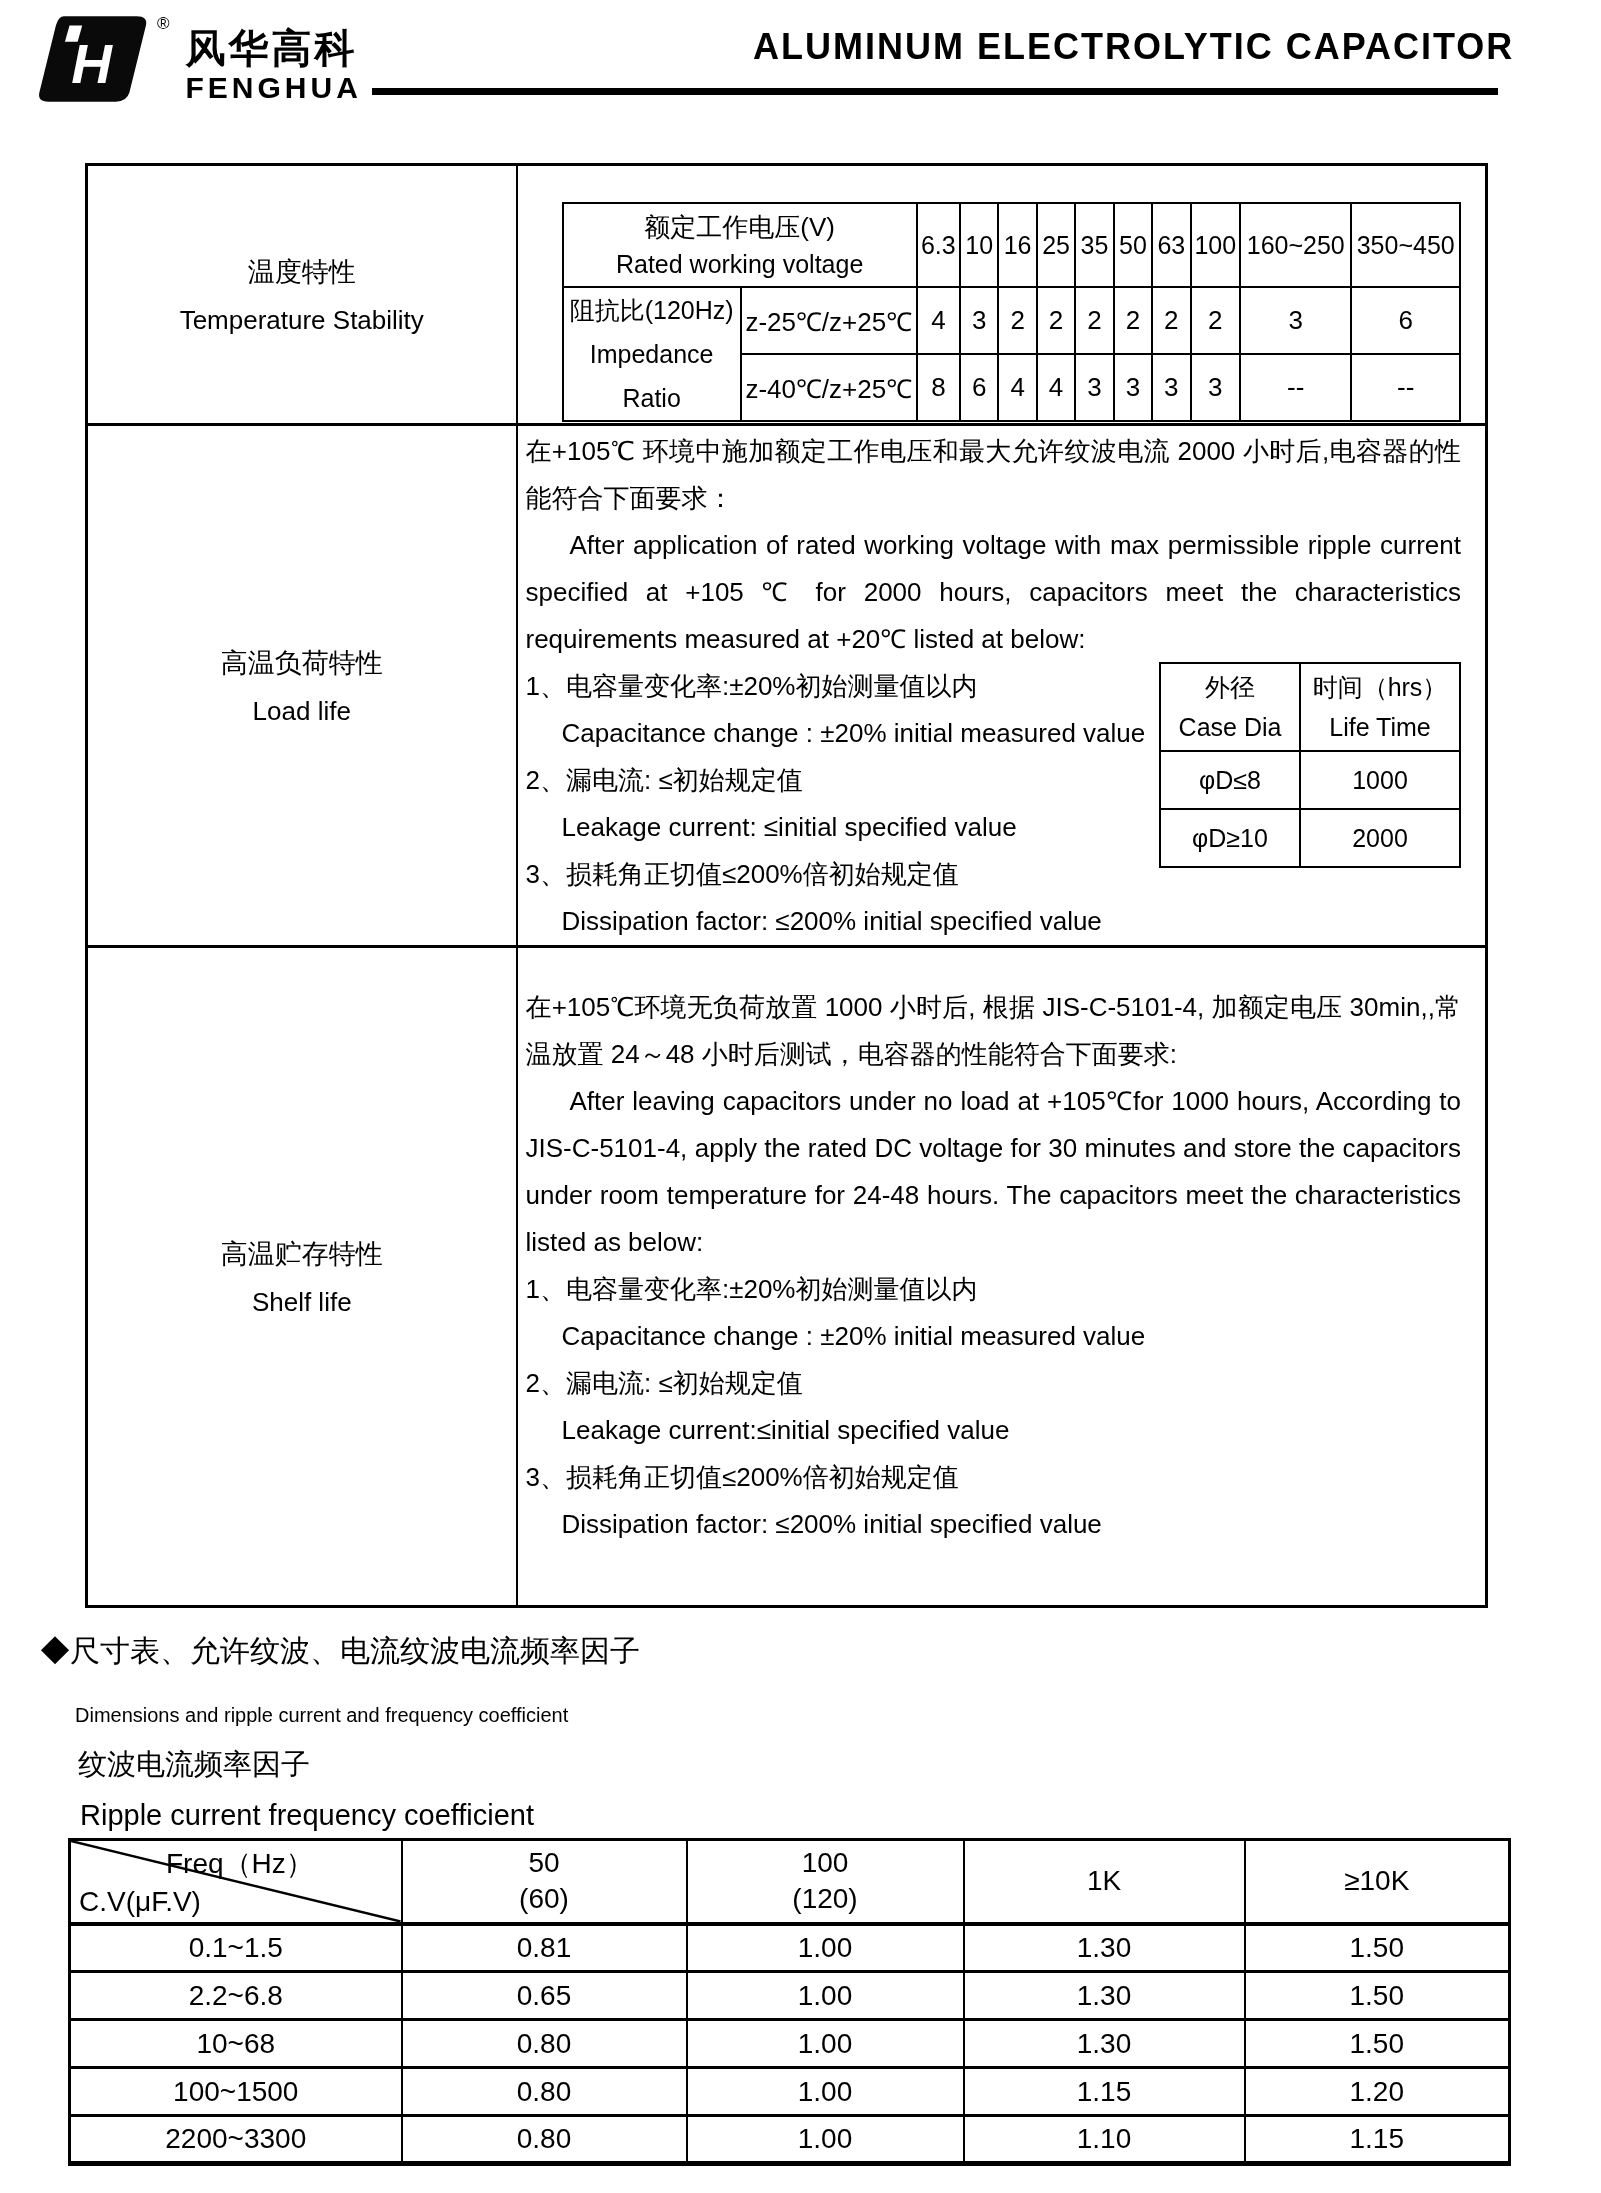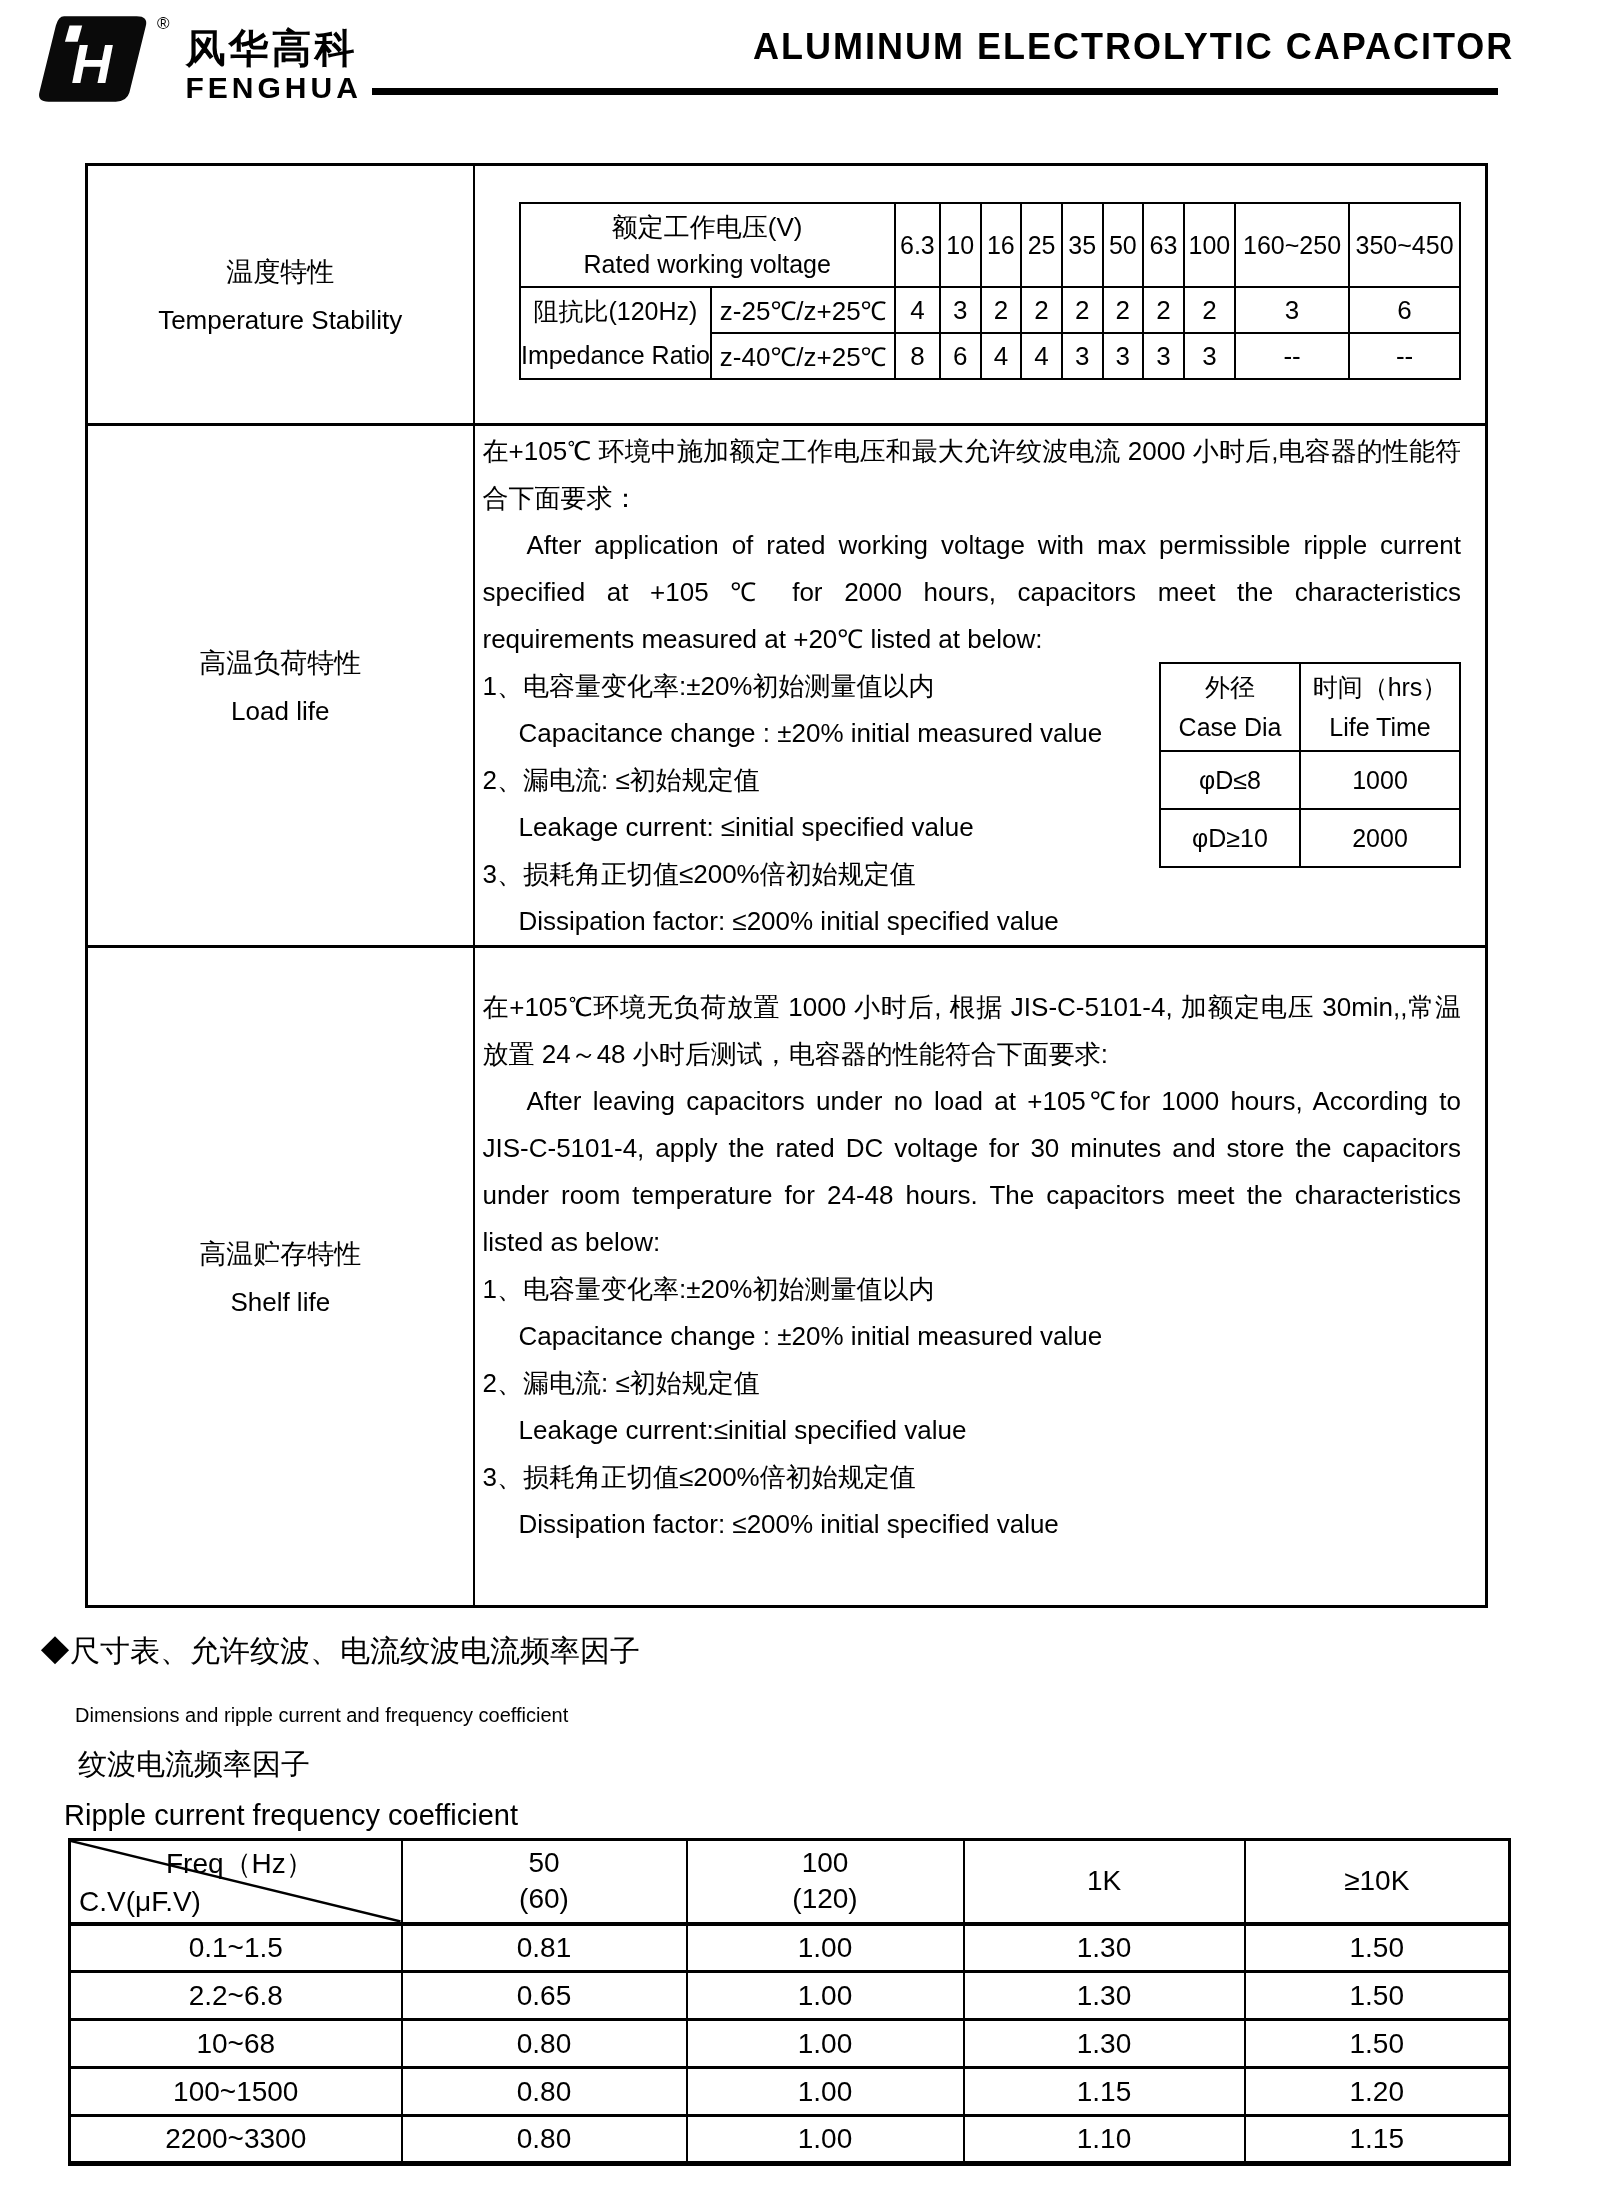--- a/index.html
+++ b/index.html
@@ -15,21 +15,21 @@
   .brand-en { font-size:30px; font-weight:bold; letter-spacing:4px; line-height:36px; }
   .page-title { position:absolute; left:753px; top:26px; font-size:36px; font-weight:bold; letter-spacing:2px; }
   .header-rule { position:absolute; left:372px; top:88px; width:1126px; height:7px; background:#000; }
 
   
   .spec-wrap { position:absolute; left:85px; top:163px; }
   table { border-collapse:collapse; table-layout:fixed; }
   .spec-table { width:1403px; border:3px solid #000; }
   .spec-table > tbody > tr > td { border:2px solid #000; vertical-align:middle; }
   .spec-table > tbody > tr + tr > td { border-top:3px solid #000; }
-  .label-cell { width:387px; text-align:center; }
+  .label-cell { width:430px; text-align:center; }
   .label-zh { font-size:27px; line-height:50px; }
   .label-en { font-size:26px; line-height:46px; }
   .content-cell { position:relative; padding:2px 24px 0 8px; vertical-align:top !important; }
 
   
   .volt-table { margin:34px 0 0 36px; border:2px solid #000; }
   .volt-table td { border:2px solid #000; text-align:center; vertical-align:middle; font-size:25px; }
   .volt-head-zh { font-size:26px; line-height:38px; }
   .volt-head-en { font-size:25px; line-height:36px; }
   .volt-table .hrow td { height:84px; }
@@ -50,21 +50,21 @@
   .life-table .ldrow td { height:58px; }
   .life-col1 { width:140px; }
   .life-col2 { width:160px; }
   .life-h-line { line-height:40px; }
 
   
   .sec-headings { position:absolute; left:40px; top:1628px; }
   .sec-line-1 { font-size:30px; line-height:46px; margin-bottom:19px; }
   .sec-line-2 { font-size:20px; line-height:44px; margin-left:35px; margin-bottom:5px; }
   .sec-line-3 { font-size:29px; line-height:44px; margin-left:38px; margin-bottom:7px; }
-  .sec-line-4 { font-size:29px; line-height:44px; margin-left:24px; }
+  .sec-line-4 { font-size:29px; line-height:44px; margin-left:40px; }
 
   
   .freq-table { position:absolute; left:68px; top:1838px; width:1442px; border:3px solid #000; border-bottom-width:5px; }
   .freq-table td { border:2px solid #000; text-align:center; vertical-align:middle; font-size:28px; }
   .freq-table .fhrow td { height:84px; border-bottom-width:4px; }
   .freq-table .fdrow td { height:48px; border-top-width:3px; }
   .fh-line { line-height:36px; }
   .corner-cell { position:relative; }
   .corner-svg { position:absolute; left:0; top:0; width:100%; height:100%; }
   .corner-top { position:absolute; top:4px; left:95px; font-size:28px; }

